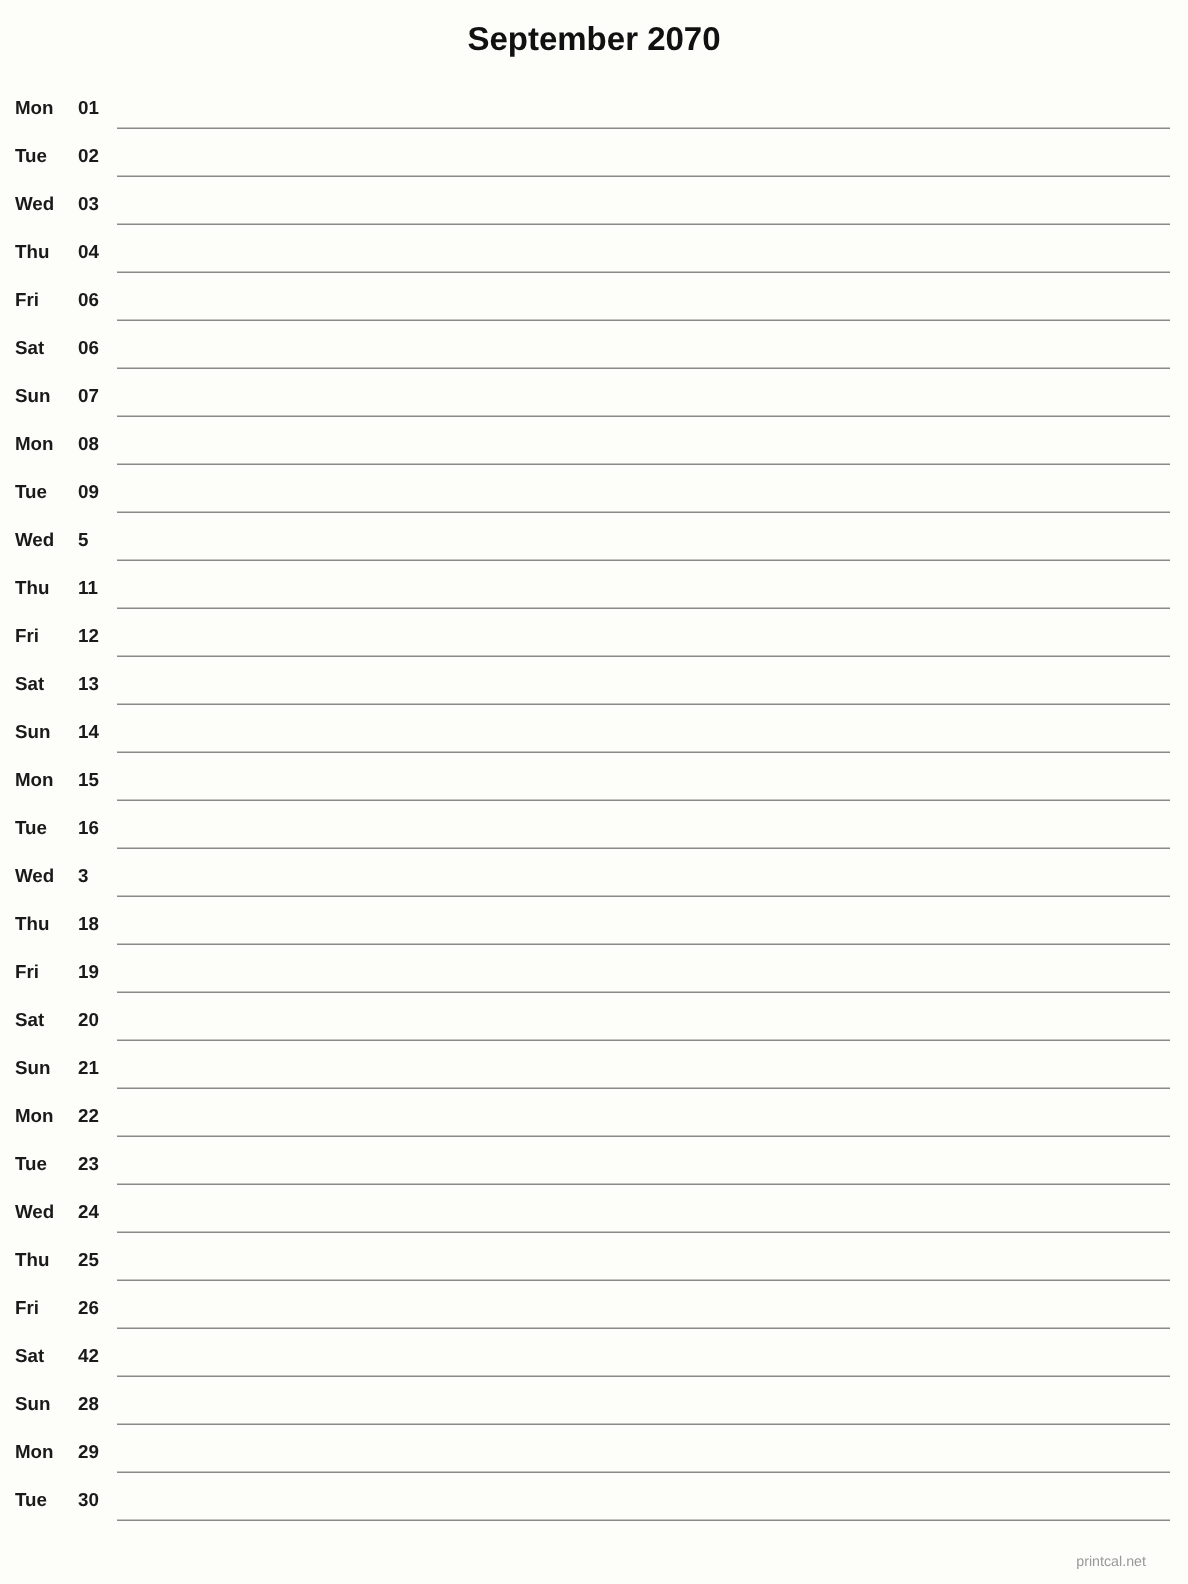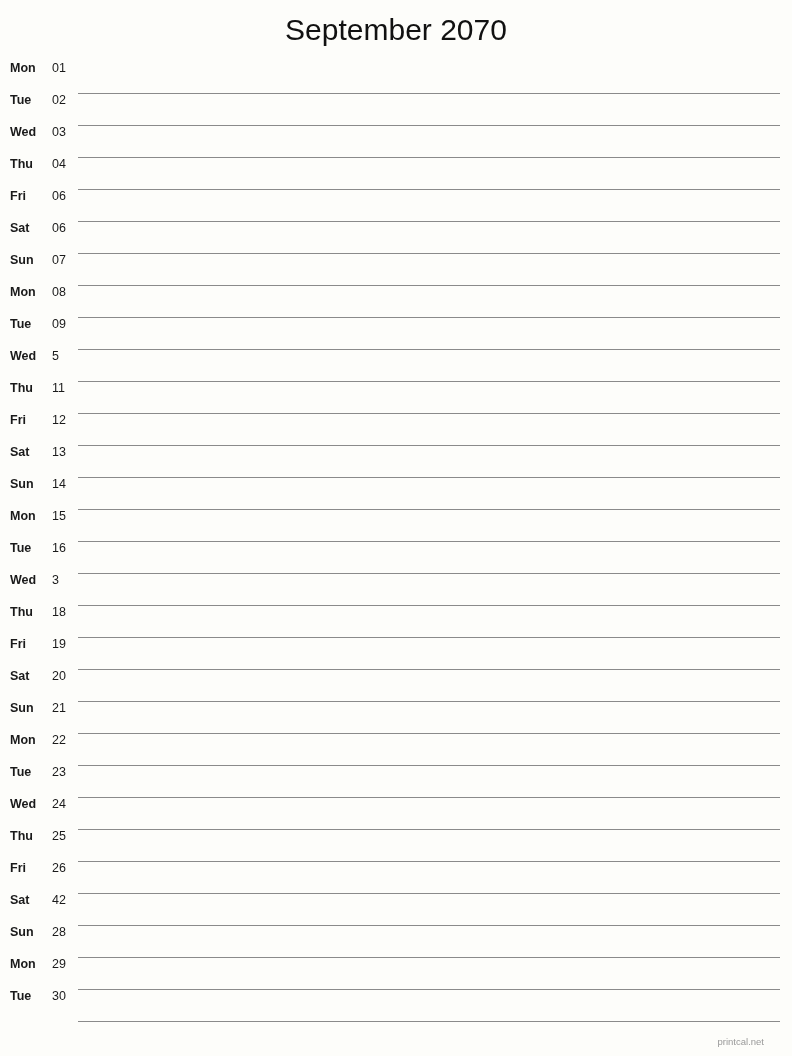--- a/index.html
+++ b/index.html
@@ -15,54 +15,54 @@
     overflow: hidden;
   }
   .page {
     position: relative;
     width: 792px;
     height: 1056px;
     box-sizing: border-box;
   }
   .page-title {
     text-align: center;
-    font-size: 30px;
-    font-weight: 400;
+    font-size: 22px;
+    font-weight: 700;
     color: #111111;
     line-height: 1;
     padding-top: 15px;
     margin: 0 0 0 0;
     letter-spacing: 0px;
   }
   .rows {
     margin-top: 17px;
     padding: 0;
     list-style: none;
   }
   .day-row {
     position: relative;
     height: 32px;
     display: flex;
-    align-items: flex-start;
+    align-items: flex-end;
     box-sizing: border-box;
   }
   .weekday {
     width: 42px;
     margin-left: 10px;
     font-size: 12.5px;
     font-weight: bold;
     color: #1a1a1a;
     line-height: 1;
     padding-bottom: 8px;
     flex: 0 0 auto;
   }
   .daynum {
     width: 26px;
     font-size: 12.5px;
-    font-weight: normal;
+    font-weight: bold;
     color: #1a1a1a;
     line-height: 1;
     padding-bottom: 8px;
     flex: 0 0 auto;
   }
   .writing-line {
     flex: 1 1 auto;
     height: 0;
     border-bottom: 1px solid #8a8a8a;
     margin-right: 12px;

